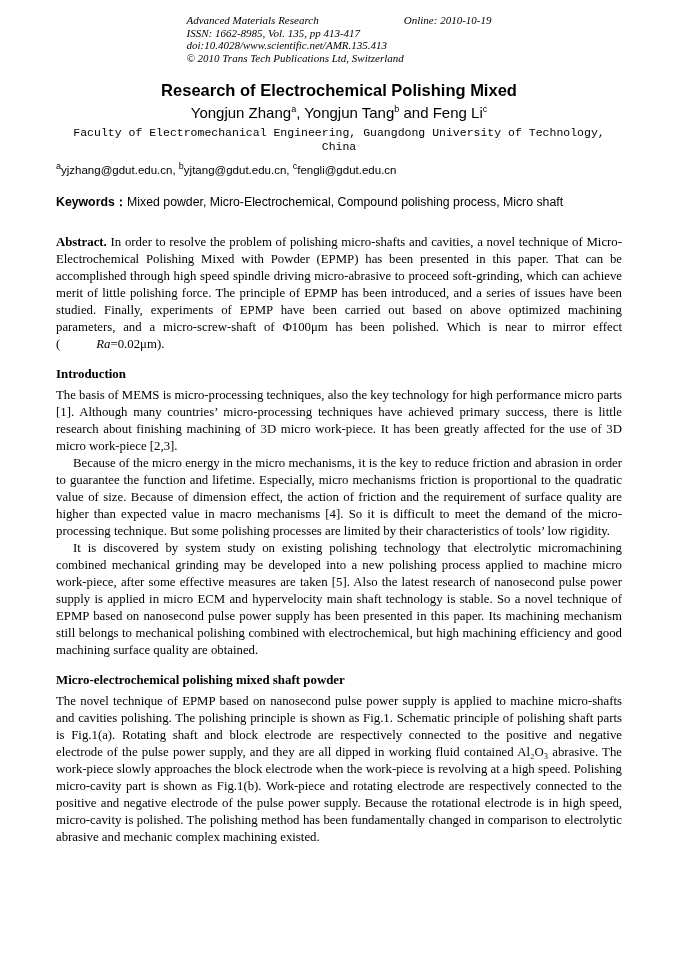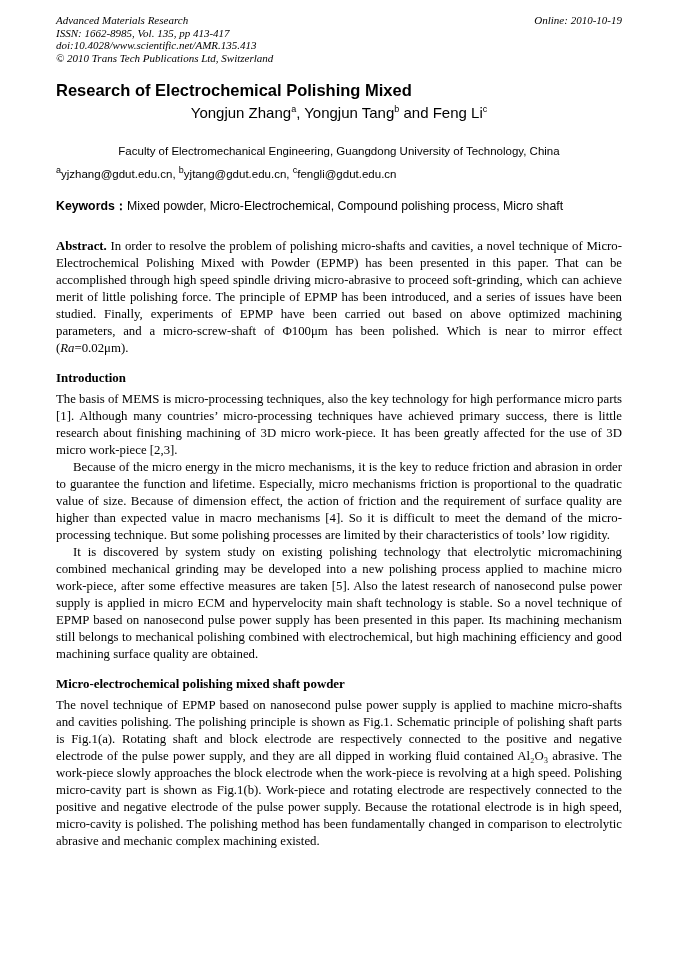--- a/index.html
+++ b/index.html
@@ -10,48 +10,48 @@
     background: #ffffff;
     color: #000000;
     box-sizing: border-box;
     padding: 14px 56px 0 56px;
     overflow: hidden;
     font-family: "Liberation Serif", "DejaVu Serif", serif;
   }
   
   .jheader {
     display: flex;
-    justify-content: space-between;
+    justify-content: center;
     align-items: flex-start;
     font-style: italic;
     font-size: 11px;
     line-height: 12.6px;
   }
   .jheader .left div { white-space: nowrap; }
   .jheader .right { white-space: nowrap; font-style: italic; }
   
   .title {
     margin-top: 17px;
-    text-align: left;
+    text-align: center;
     font-family: "Liberation Sans", "DejaVu Sans", sans-serif;
     font-weight: bold;
     font-size: 16.5px;
     line-height: 19px;
   }
   .authors {
     text-align: center;
     font-family: "Liberation Sans", "DejaVu Sans", sans-serif;
     font-size: 15px;
     line-height: 18px;
   }
   .authors sup, .emails sup { font-size: 9px; }
   .affiliation {
-    margin-top: 22px;
+    margin-top: 4px;
     text-align: center;
-    font-family: Liberation Sans, sans-serif;
+    font-family: Liberation Mono, monospace;
     font-size: 11.5px;
     line-height: 14px;
   }
   .emails {
     margin-top: 5px;
     text-align: left;
     font-family: "Liberation Sans", "DejaVu Sans", sans-serif;
     font-size: 11.5px;
     line-height: 14px;
   }
@@ -72,21 +72,21 @@
   }
   p.abstract { margin-top: 24px; }
   p.indent { text-indent: 17px; }
   h2.sec {
     margin: 13px 0 5px 0;
     font-size: 12.9px;
     line-height: 16px;
     font-weight: bold;
   }
   .b { font-weight: bold; }
-  .i { font-style: italic; }
+  .i { font-style: italic; margin-left: 36px; }
 </style>
 </head>
 <body>
 
 <div class="page">
 
   <div class="jheader">
     <div class="left">
       <div>Advanced Materials Research</div>
       <div>ISSN: 1662-8985, Vol. 135, pp 413-417</div>

